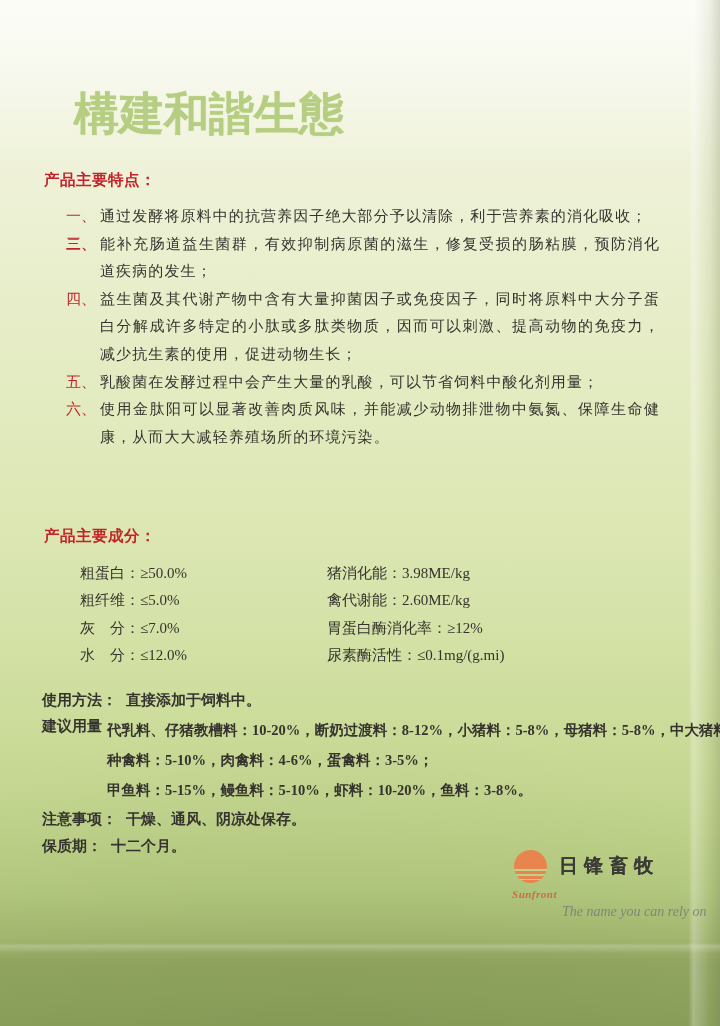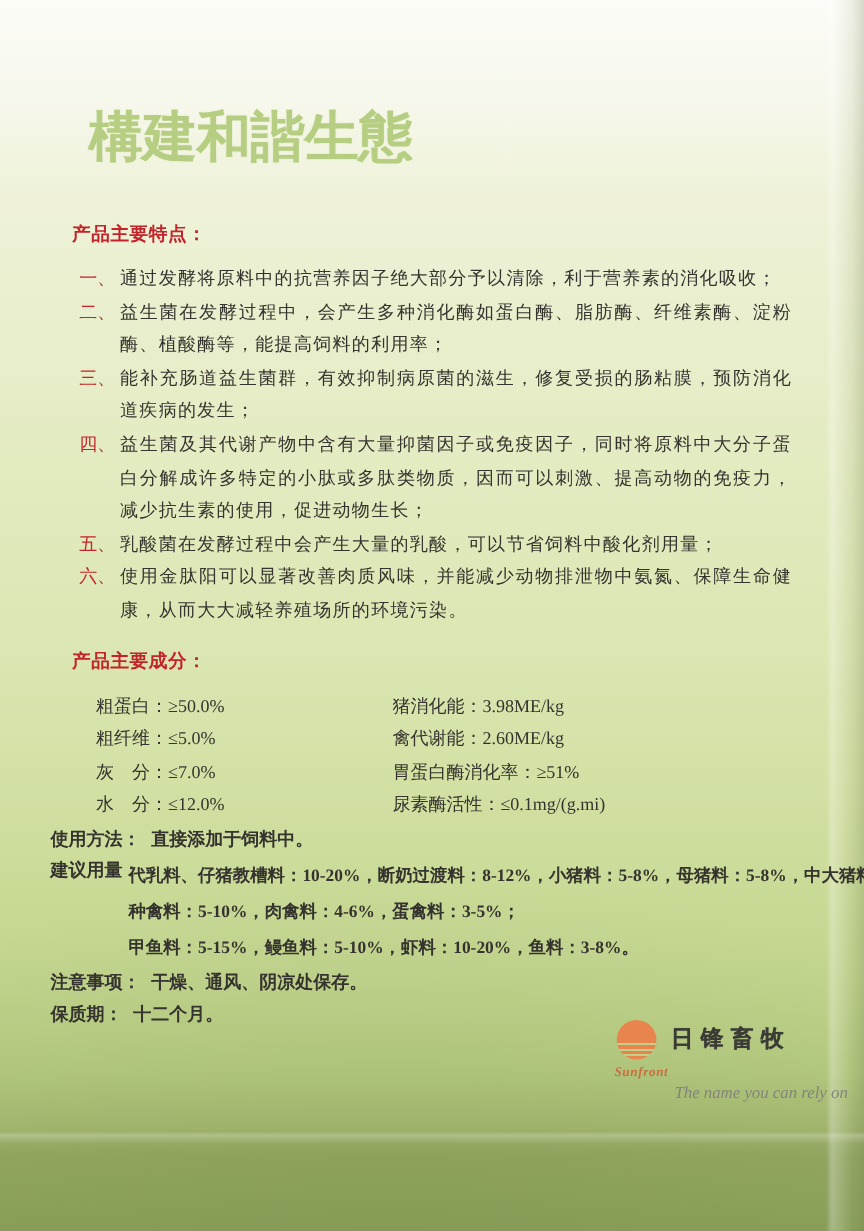--- a/index.html
+++ b/index.html
@@ -23,21 +23,21 @@
       radial-gradient(130% 55% at 45% 104%, rgba(85,105,48,.12), rgba(85,105,48,0) 62%);
   }
   .title{
     position:absolute;left:74px;top:88px;width:566px;height:52px;margin:0;
     display:flex;justify-content:space-between;align-items:flex-start;
     font-family:"DejaVu Sans","Liberation Sans",sans-serif;
     font-size:45px;font-weight:700;line-height:52px;white-space:nowrap;
     color:#b6ce81;text-shadow:0 0 1px #b6ce81;
   }
   .red-heading{
-    margin:16px;font-size:15.5px;font-weight:700;color:#c3242b;
+    margin:0;font-size:15.5px;font-weight:700;color:#c3242b;
     letter-spacing:.5px;line-height:16px;
   }
   .features{position:absolute;left:44px;top:172px;width:616px;}
   .features-list{margin:15px 0 0 0;}
   .feat-item{
     position:relative;padding-left:56px;text-align:justify;
     font-size:15px;line-height:27.6px;letter-spacing:1.1px;
   }
   .feat-num{
     position:absolute;left:22px;top:0;color:#c3242b;letter-spacing:0;
@@ -88,34 +88,34 @@
 <div class="page">
 
   <h1 class="title">
     <span>構建和諧生態</span>
   </h1>
 
   <section class="features">
     <h2 class="red-heading">产品主要特点：</h2>
     <div class="features-list" id="features-list">
         <div class="feat-item"><span class="feat-num">一、</span><span class="feat-text">通过发酵将原料中的抗营养因子绝大部分予以清除，利于营养素的消化吸收；</span></div>
-        <div class="feat-item"><span class="feat-num">二、</span><span class="feat-text">益生菌在发酵过程中，会产生多种消化酶如蛋白酶、脂肪酶、纤维素酶、淀粉酶、植酸酶等，能提高饲料的利用率；</span></div>
+        <div class="feat-item"><span class="feat-num">二、</span></div>
         <div class="feat-item"><span class="feat-num">三、</span><span class="feat-text">能补充肠道益生菌群，有效抑制病原菌的滋生，修复受损的肠粘膜，预防消化道疾病的发生；</span></div>
         <div class="feat-item"><span class="feat-num">四、</span><span class="feat-text">益生菌及其代谢产物中含有大量抑菌因子或免疫因子，同时将原料中大分子蛋白分解成许多特定的小肽或多肽类物质，因而可以刺激、提高动物的免疫力，减少抗生素的使用，促进动物生长；</span></div>
         <div class="feat-item"><span class="feat-num">五、</span><span class="feat-text">乳酸菌在发酵过程中会产生大量的乳酸，可以节省饲料中酸化剂用量；</span></div>
         <div class="feat-item"><span class="feat-num">六、</span><span class="feat-text">使用金肽阳可以显著改善肉质风味，并能减少动物排泄物中氨氮、保障生命健康，从而大大减轻养殖场所的环境污染。</span></div>
       </div>
   </section>
 
   <section class="composition">
     <h2 class="red-heading">产品主要成分：</h2>
     <div class="comp-rows" id="comp-rows">
         <div class="comp-row"><span class="comp-left">粗蛋白：≥50.0%</span><span class="comp-right">猪消化能：3.98ME/kg</span></div>
         <div class="comp-row"><span class="comp-left">粗纤维：≤5.0%</span><span class="comp-right">禽代谢能：2.60ME/kg</span></div>
-        <div class="comp-row"><span class="comp-left">灰　分：≤7.0%</span><span class="comp-right">胃蛋白酶消化率：≥51%</span></div>
+        <div class="comp-row"><span class="comp-left">灰　分：≤7.0%</span><span class="comp-right">胃蛋白酶消化率：≥12%</span></div>
         <div class="comp-row"><span class="comp-left">水　分：≤12.0%</span><span class="comp-right">尿素酶活性：≤0.1mg/(g.mi)</span></div>
       </div>
   </section>
 
   <div class="kv usage-line">
     <span class="kv-label">使用方法：</span><span class="kv-text">直接添加于饲料中。</span>
   </div>
 
   <div class="dosage-wrap">
     <span class="dosage-label">建议用量：</span>

